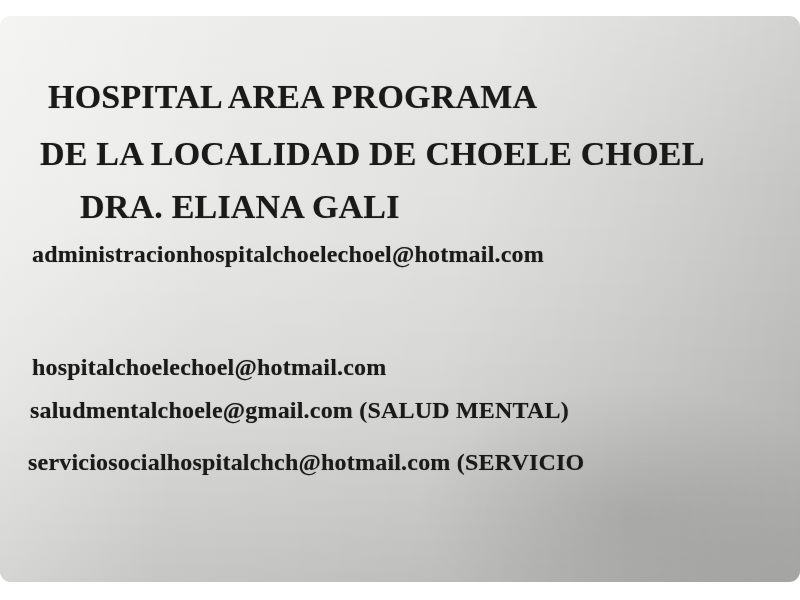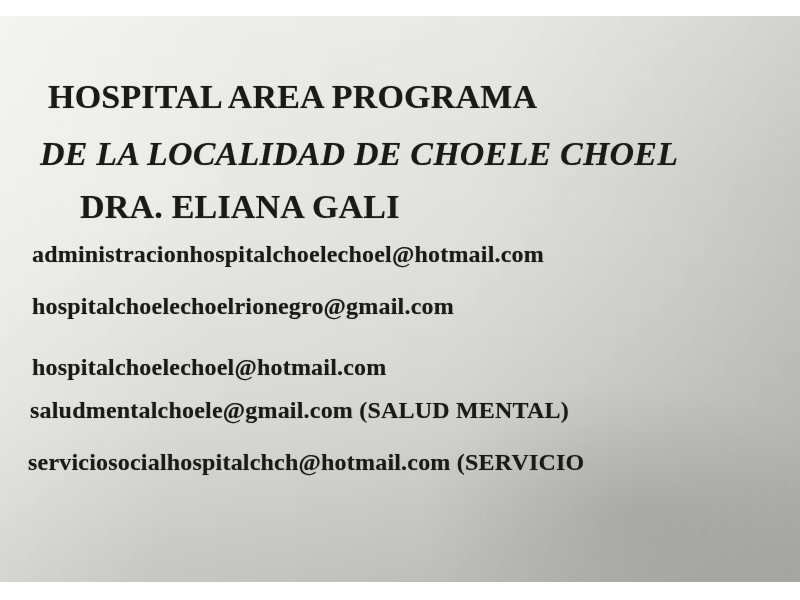--- a/index.html
+++ b/index.html
@@ -21,20 +21,21 @@
   
   #paper {
     position: absolute;
     left: 0;
     top: 16px;
     width: 800px;
     height: 566px;
     background:
       radial-gradient(120% 90% at 20% 30%, #e8e8e6 0%, #dededc 45%, #d2d2d0 78%, #c8c8c6 100%);
     overflow: hidden;
+    border-radius: 11px;
   }
 
   
   #paper::before {
     content: "";
     position: absolute;
     inset: 0;
     background:
       linear-gradient(100deg, rgba(255,255,255,0.50) 0%, rgba(255,255,255,0.10) 28%, rgba(0,0,0,0.00) 55%, rgba(0,0,0,0.05) 80%, rgba(0,0,0,0.10) 100%),
       linear-gradient(182deg, rgba(255,255,255,0.35) 0%, rgba(0,0,0,0.00) 30%, rgba(0,0,0,0.04) 70%, rgba(0,0,0,0.09) 100%);
@@ -86,21 +87,21 @@
     font-size: 34px;
   }
 
   .email {
     font-family: "Liberation Serif", "DejaVu Serif", serif;
     font-weight: bold;
     font-size: 24px;
   }
 
   .h1 { left: 48px; top: 62px; }
-  .h2 { left: 40px; top: 119px; font-style: italic; }
+  .h2 { left: 40px; top: 119px; }
   .h3 { left: 36px; top: 172px; margin-left: 44px; }
 
   .e1 { left: 32px; top: 225px; }
   .e2 { left: 32px; top: 277px; }
   .e3 { left: 32px; top: 338px; }
   .e4 { left: 30px; top: 381px; }
   .e5 { left: 28px; top: 433px; }
 
   
   .soft { filter: blur(0.25px); }
@@ -116,21 +117,20 @@
     <div id="text-block">
 
       <div class="line heading h1 soft">HOSPITAL AREA PROGRAMA</div>
 
       <div class="line heading h2 soft">DE LA LOCALIDAD DE CHOELE CHOEL</div>
 
       <div class="line heading h3 soft">DRA. ELIANA GALI</div>
 
       <div class="line email e1 soft">administracionhospitalchoelechoel@hotmail.com</div>
 
-      <div class="line email e2 soft">hospitalchoelechoelrionegro@gmail.com</div>
 
       <div class="line email e3 soft">hospitalchoelechoel@hotmail.com</div>
 
       <div class="line email e4 soft">saludmentalchoele@gmail.com (SALUD MENTAL)</div>
 
       <div class="line email e5 soft">serviciosocialhospitalchch@hotmail.com (SERVICIO</div>
 
     </div>
   </div>
 

